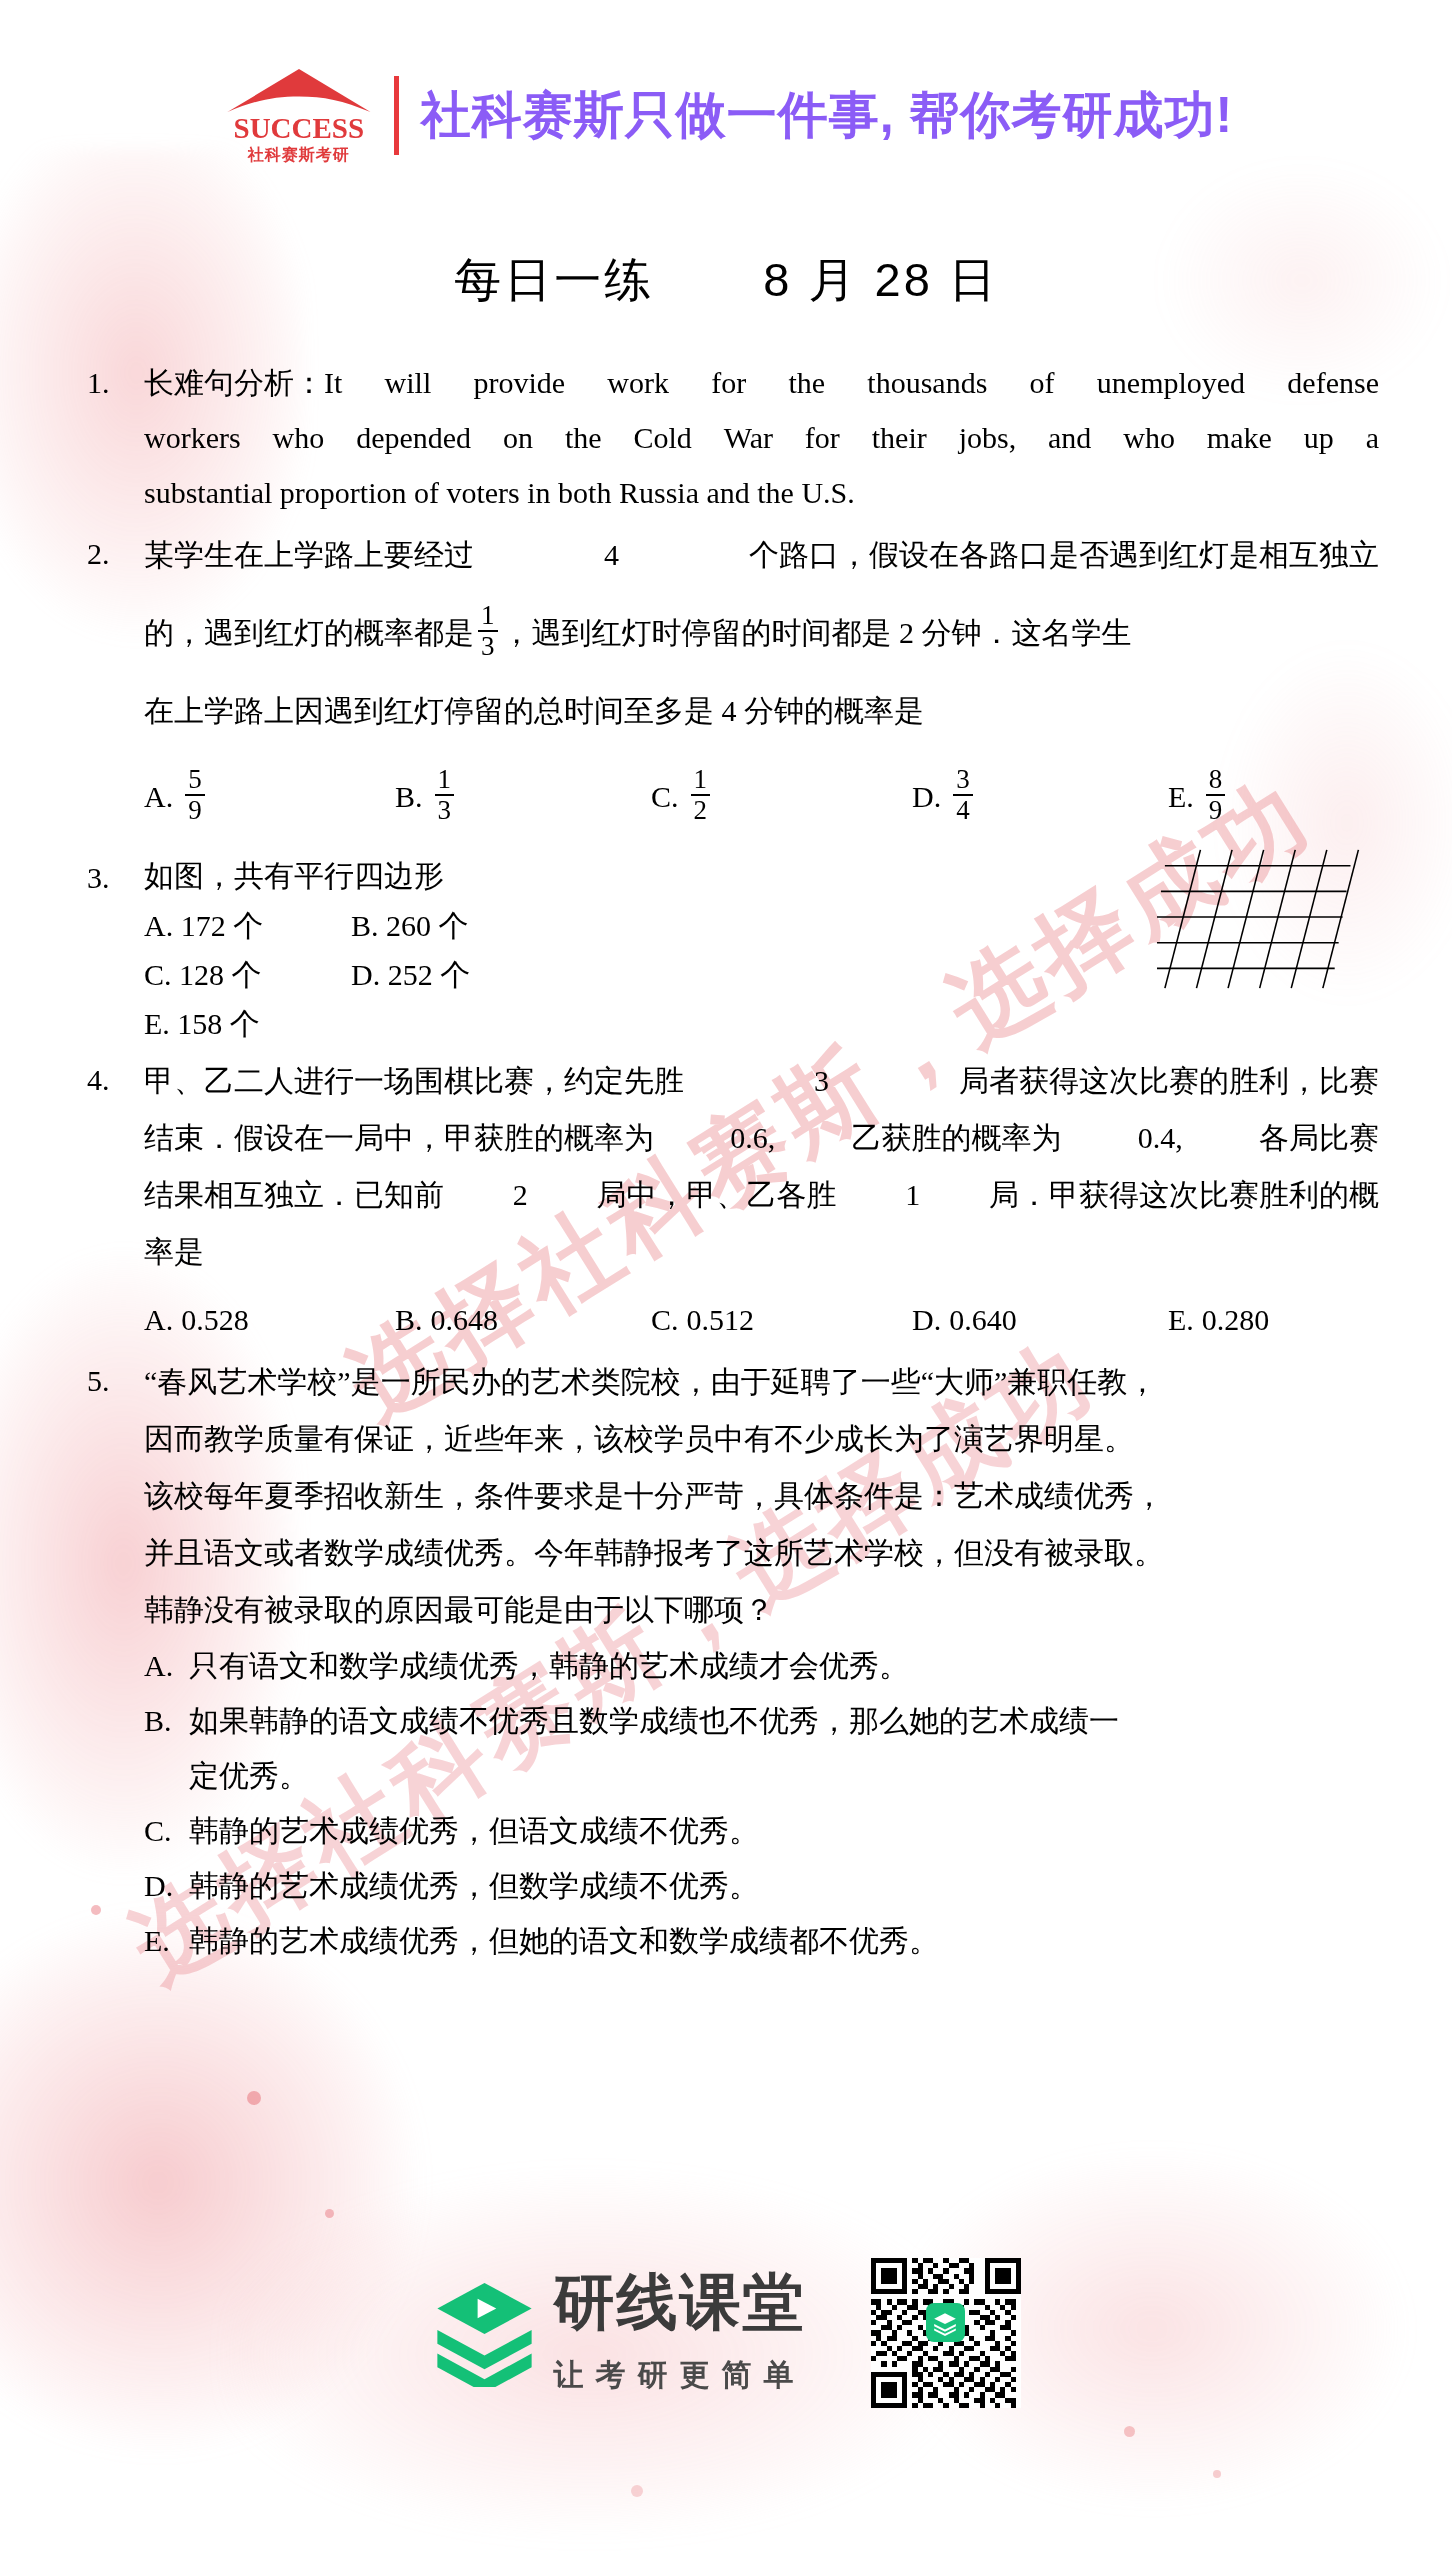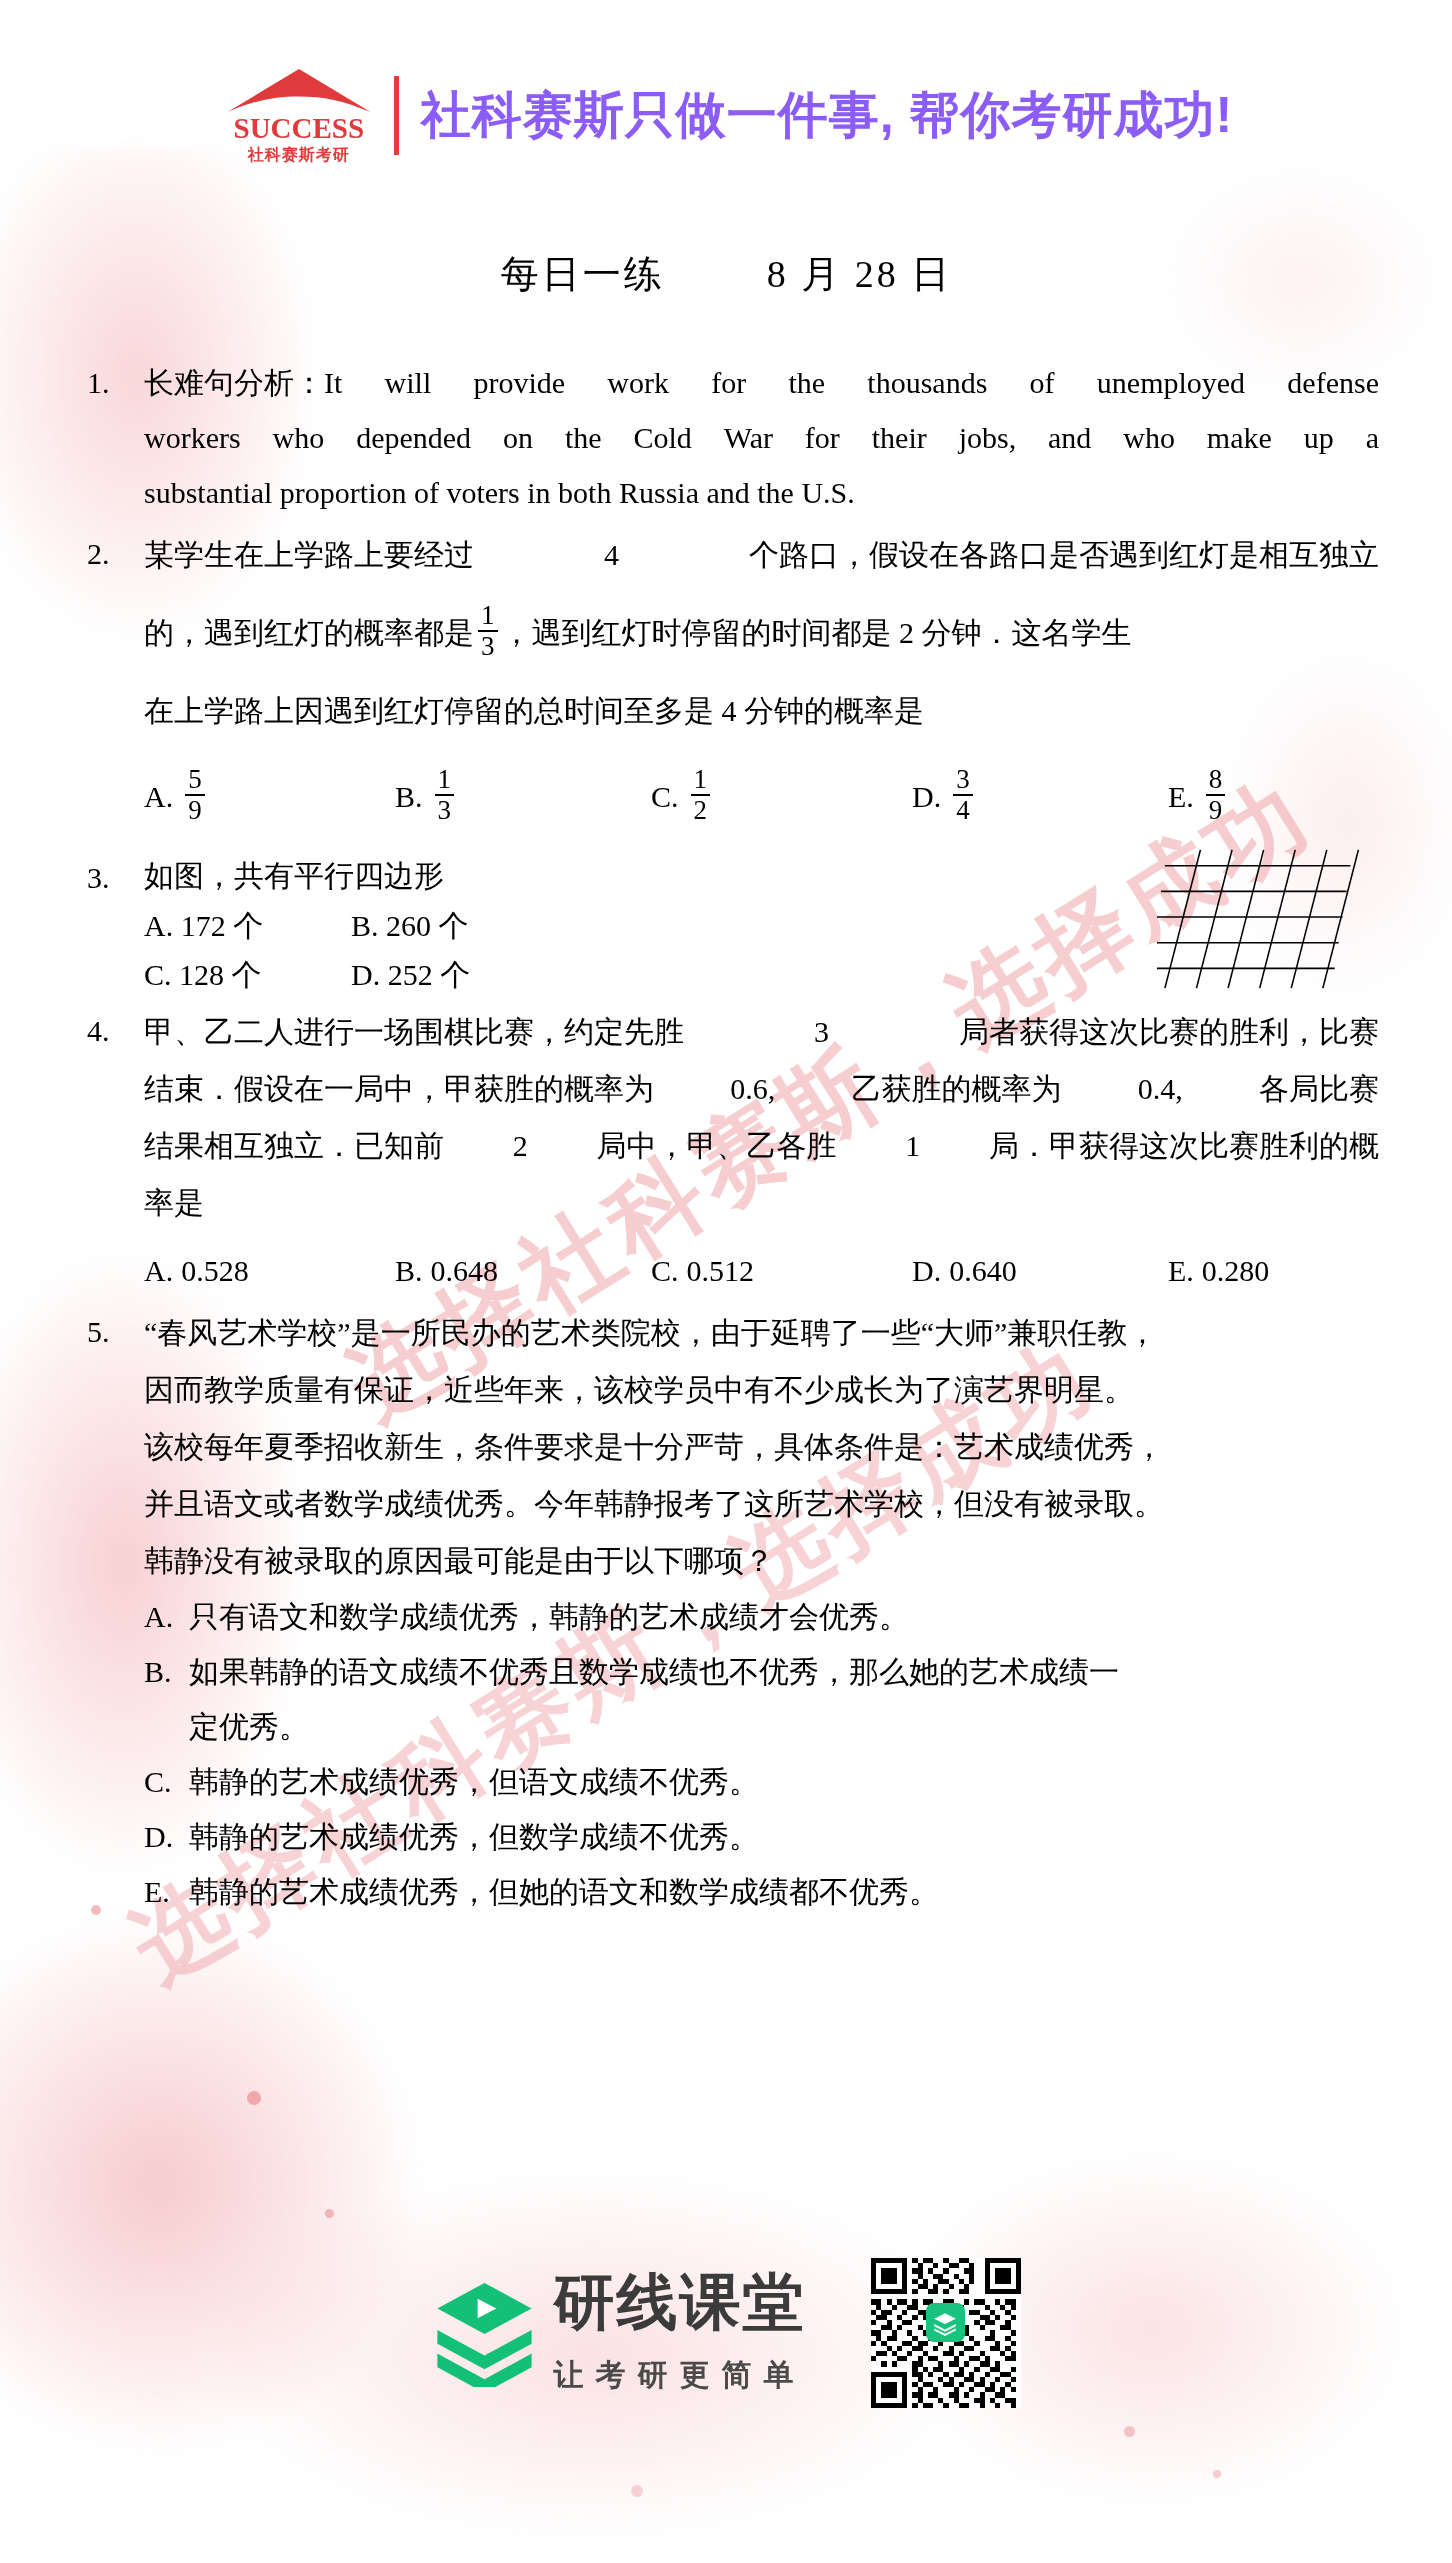--- a/index.html
+++ b/index.html
@@ -124,22 +124,22 @@
     font-size: 50px;
     color: #8b5cf6;
     letter-spacing: 1px;
     white-space: nowrap;
   }
 
   
   .doc-title {
     position: absolute; left: 0; top: 249px; width: 1453px;
     text-align: center;
-    font-family: Liberation Serif, serif;
-    font-size: 38px;
+    font-family: Liberation Sans, sans-serif;
+    font-size: 47px;
     color: #000;
     letter-spacing: 3px;
     z-index: 5;
   }
   .doc-title .gap { display: inline-block; width: 77px; }
 
   
   .body {
     position: absolute; left: 87px; top: 355px;
     width: 1292px;
@@ -421,20 +421,26 @@
             </div>
           </div>
           <div class="row">
             <div class="c1">
               <span>C.</span>
               <span>128 个</span>
             </div>
             <div class="c2">
               <span>D.</span>
               <span>252 个</span>
+            </div>
+          </div>
+          <div class="row">
+            <div class="c1">
+              <span>E.</span>
+              <span>158 个</span>
             </div>
           </div>
         </div>
 
         <svg class="grid-fig" viewBox="0 0 235 160">
           <g stroke="#000" stroke-width="1.6" fill="none">
             <line x1="8" y1="26" x2="196" y2="26"></line>
             <line x1="4" y1="52" x2="192" y2="52"></line>
             <line x1="0" y1="78" x2="188" y2="78"></line>
             <line x1="-4" y1="104" x2="184" y2="104"></line>

